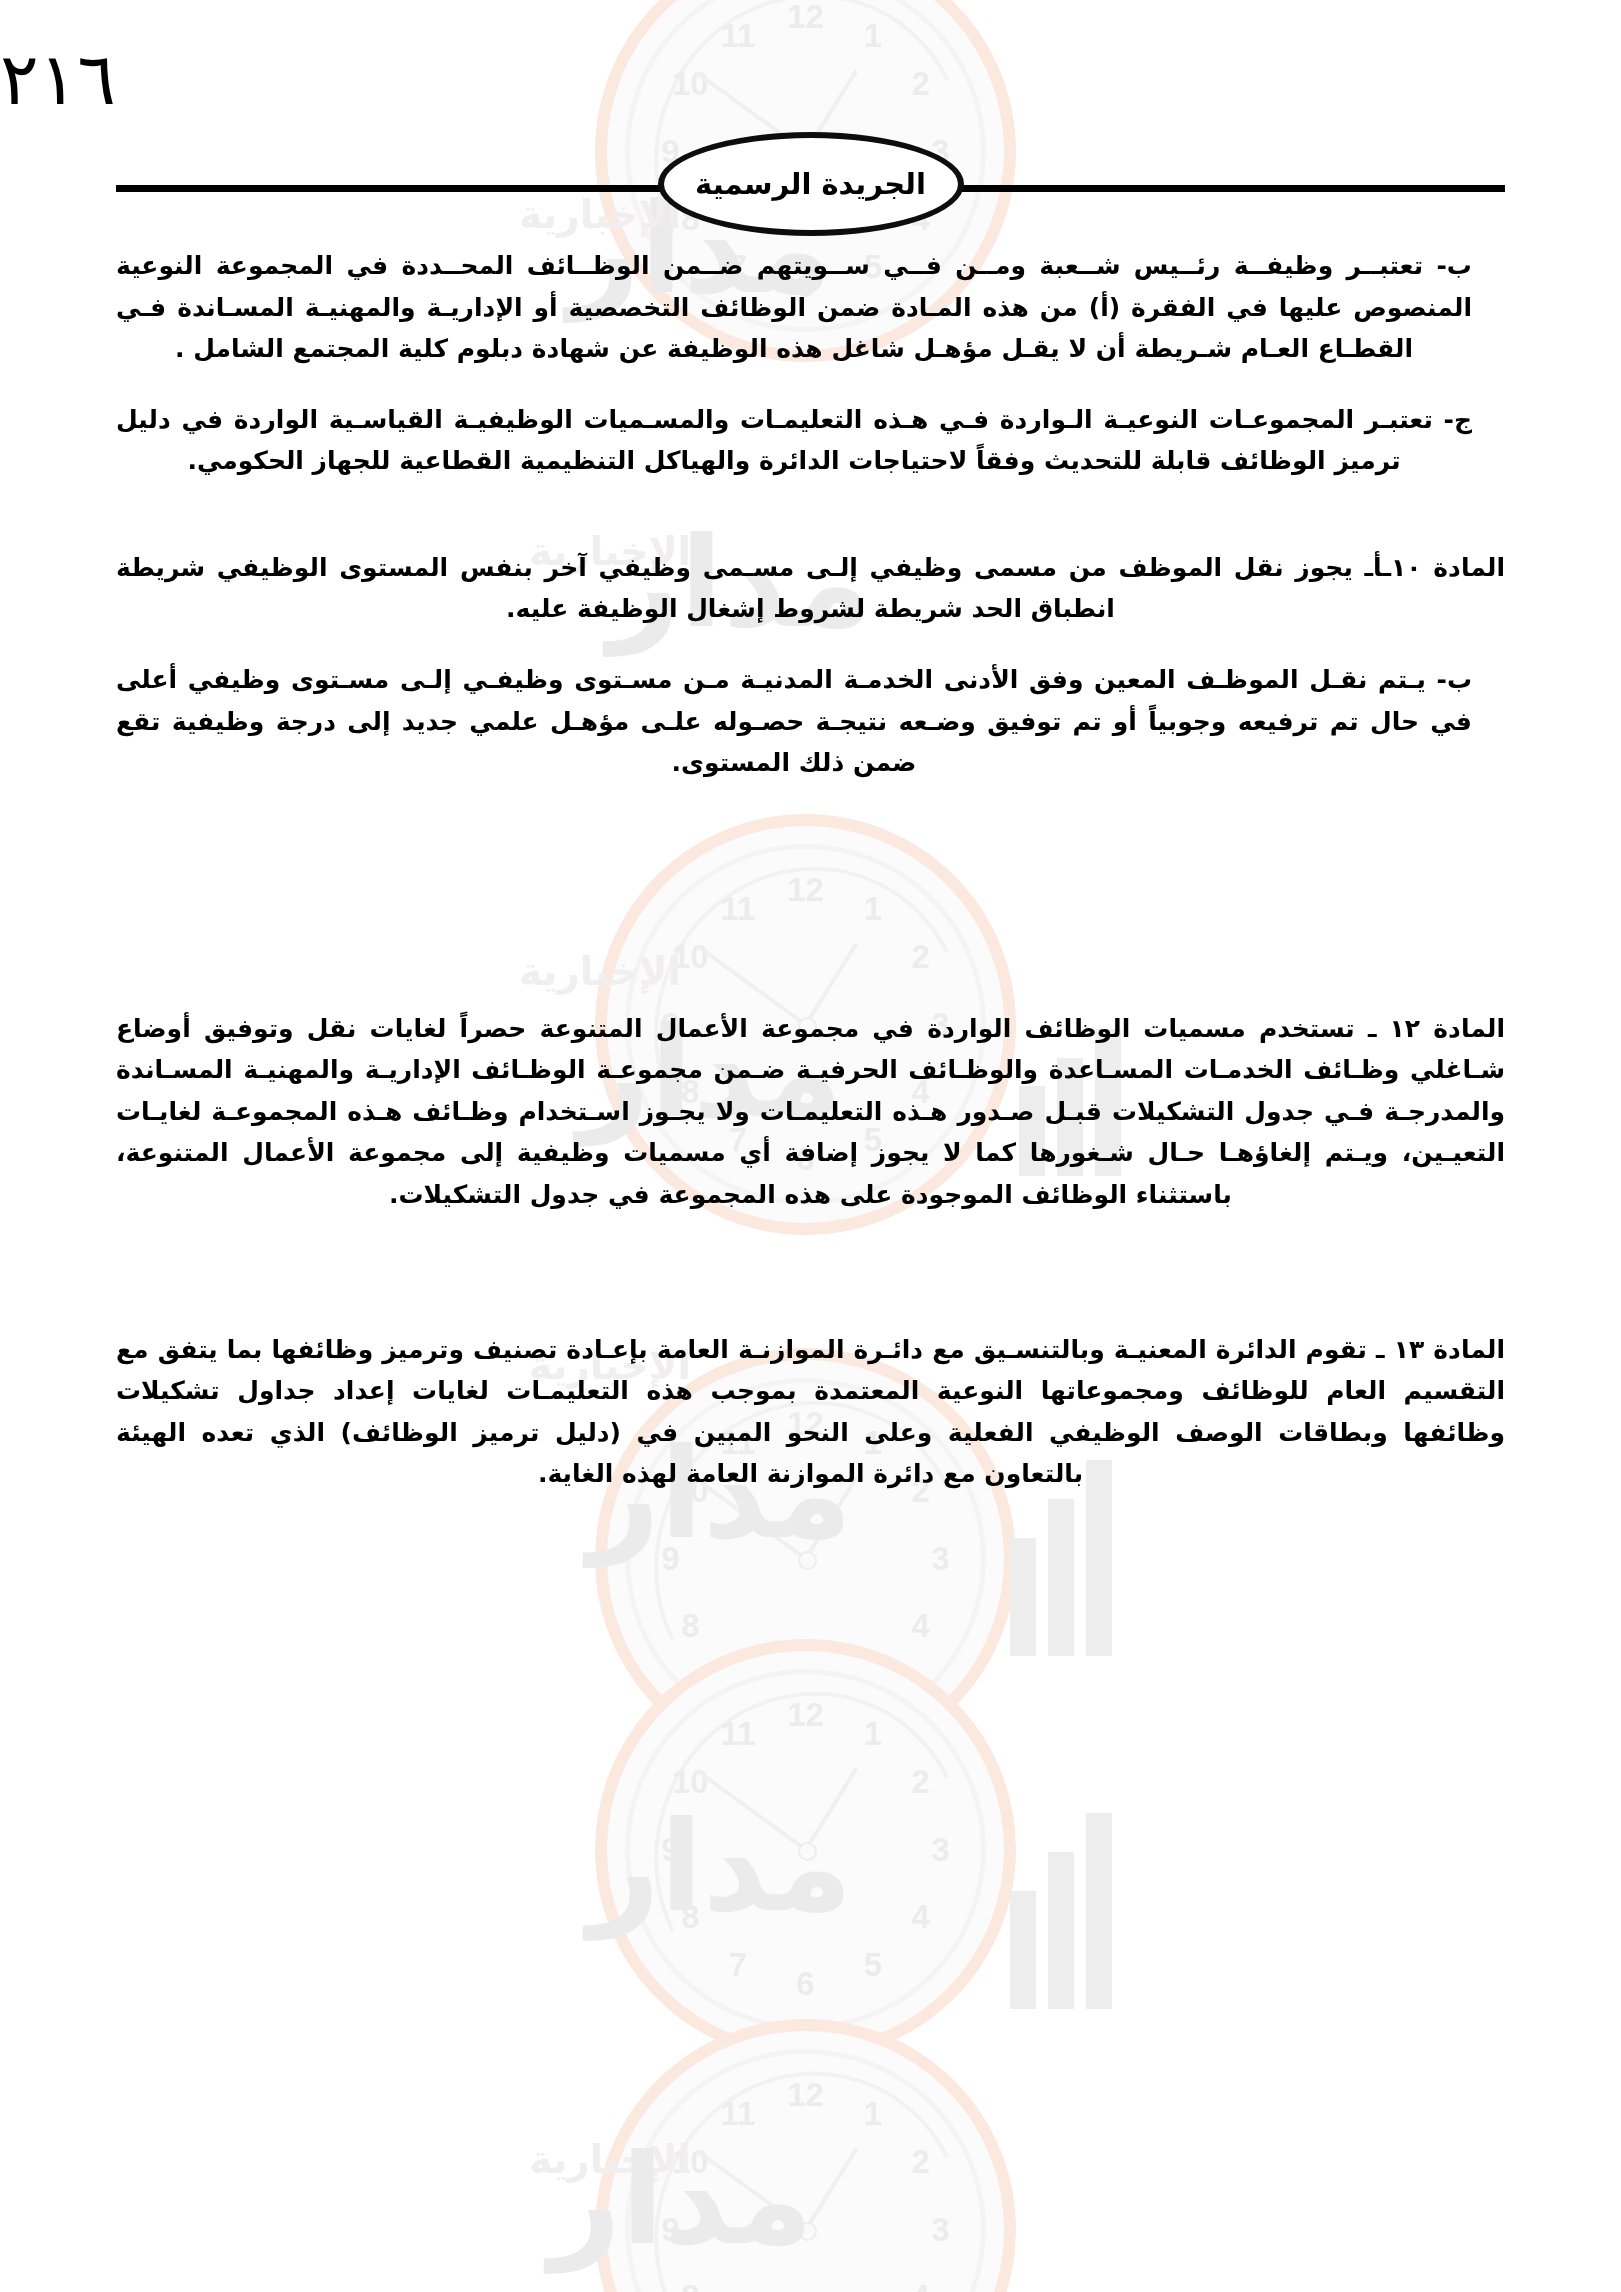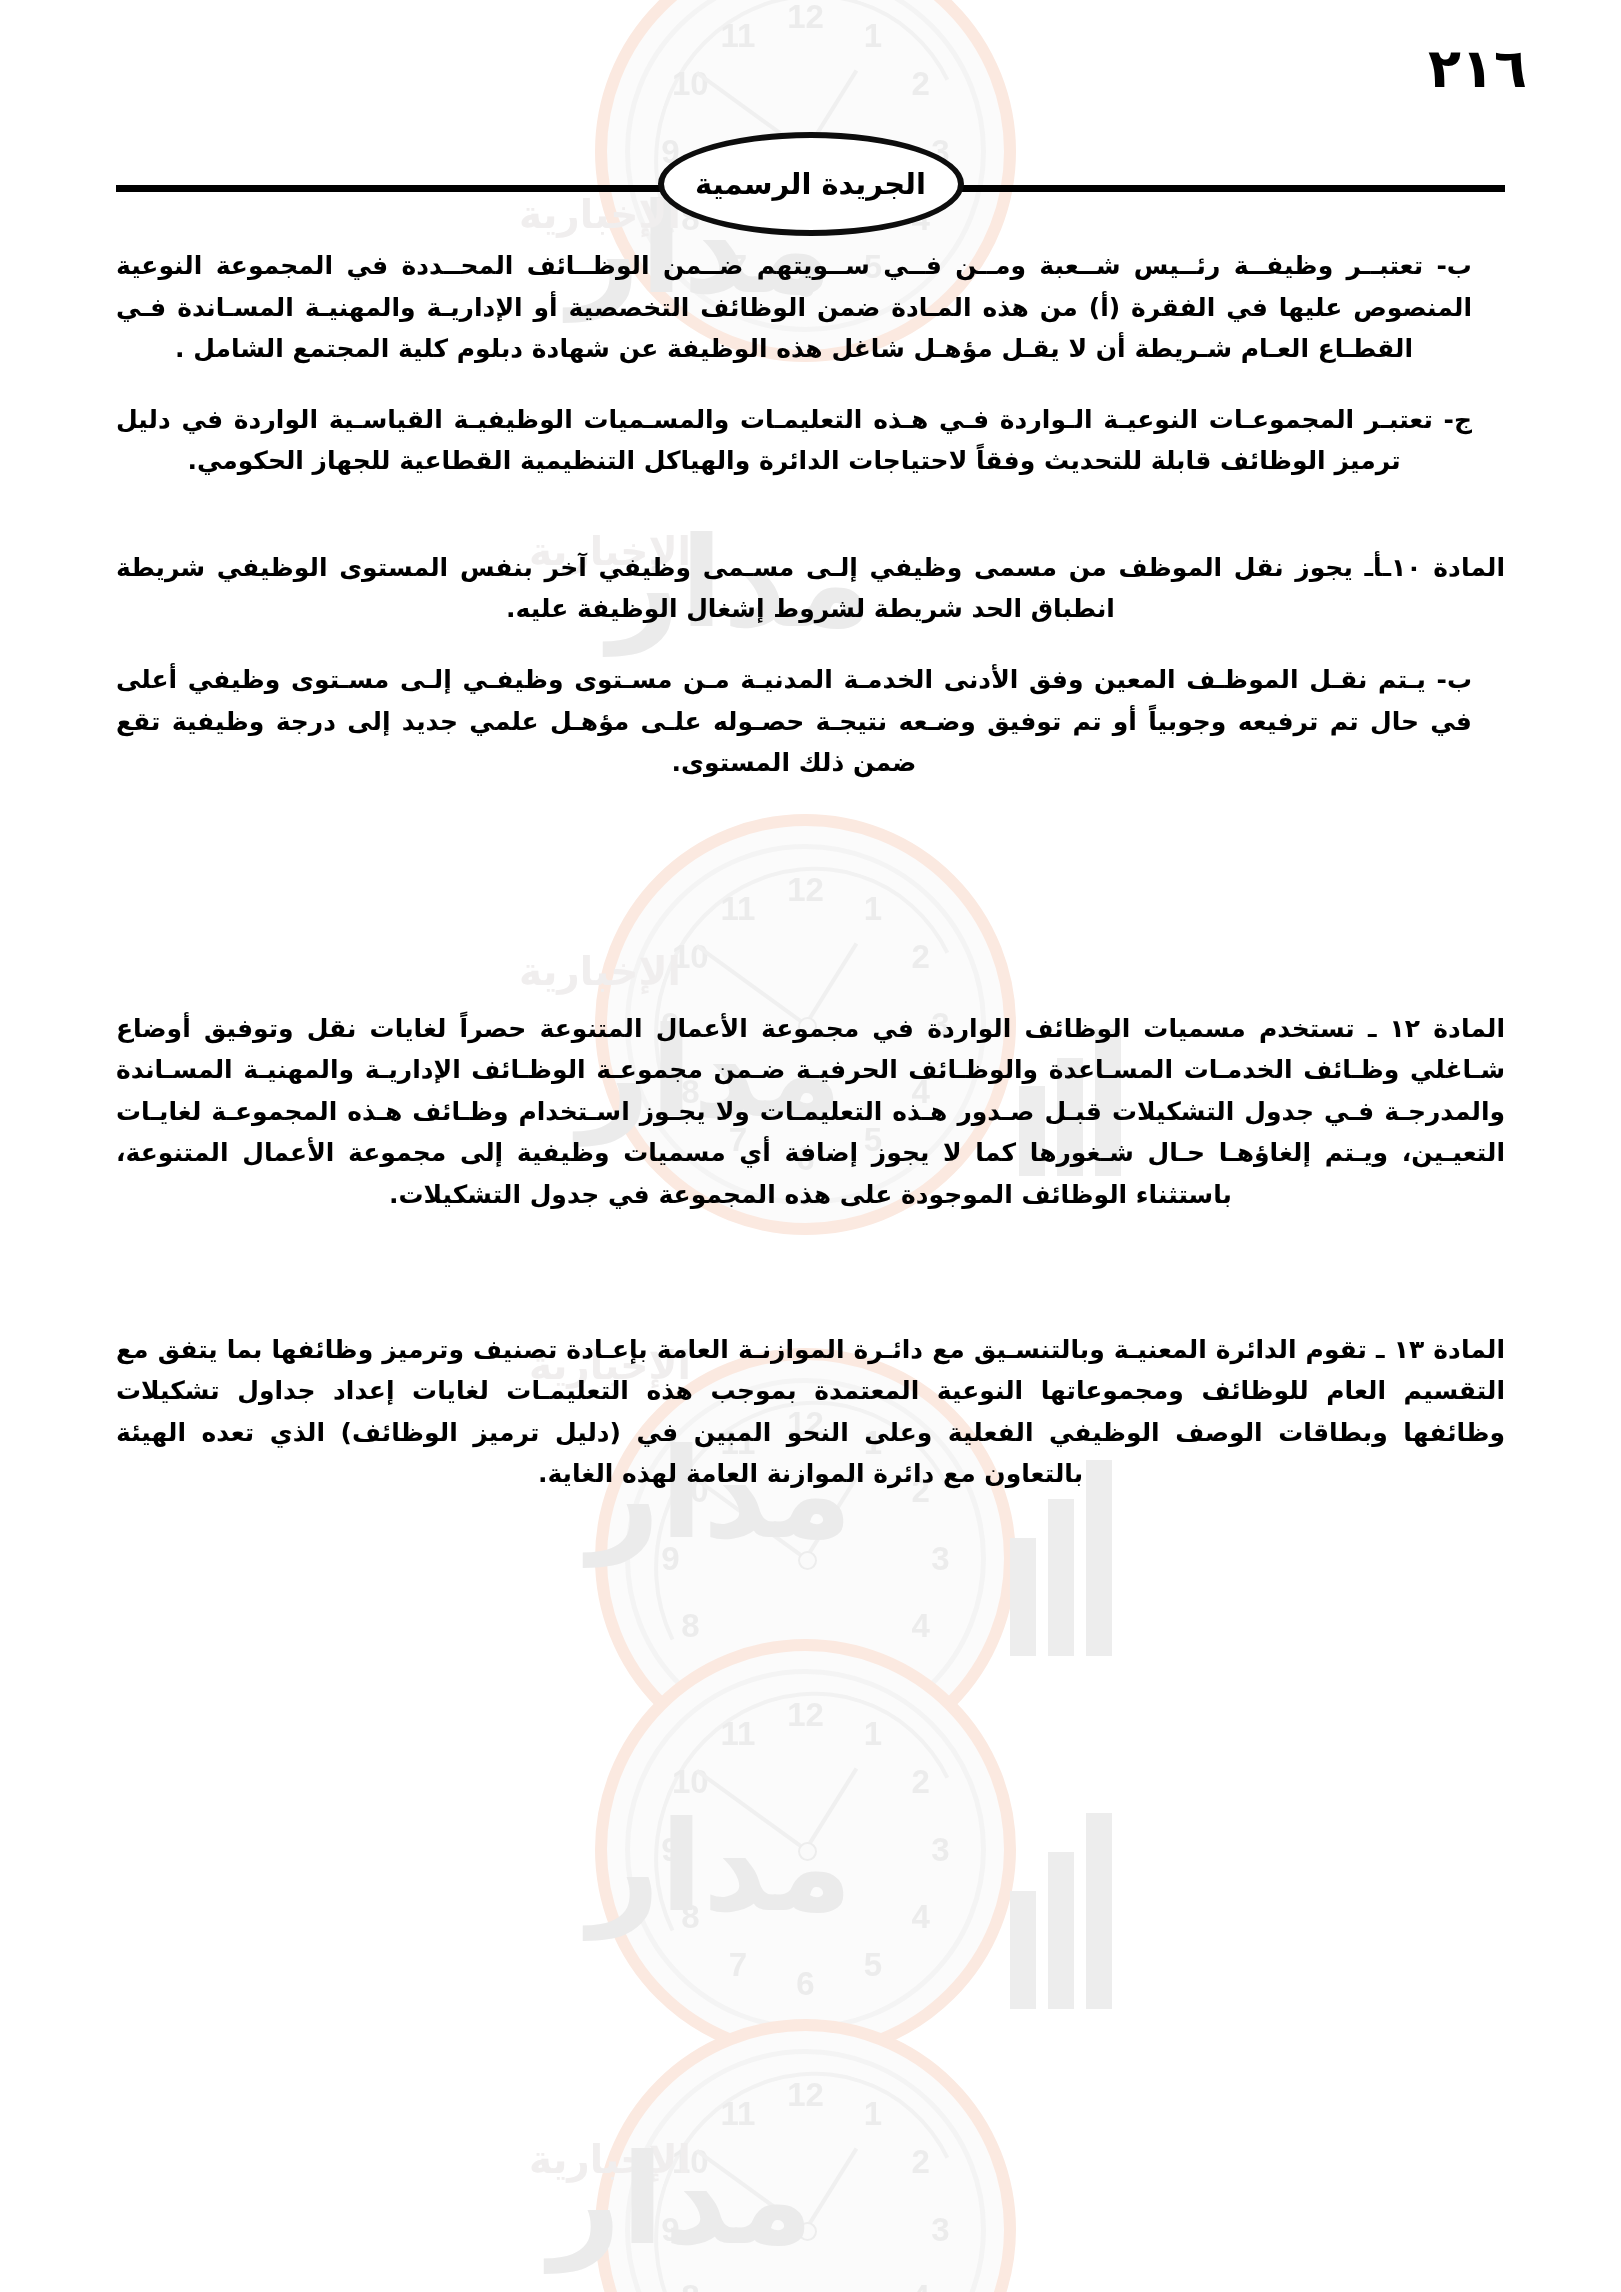--- a/index.html
+++ b/index.html
@@ -103,25 +103,25 @@
     width: 25.5px;
     background: #ededed;
   }
 
   
   .page-number {
     position: absolute;
     top: 37px;
     left: 0;
     right: 94px;
-    text-align: right;
+    text-align: left;
     direction: rtl;
     font-family: "DejaVu Sans", sans-serif;
-    font-size: 54px;
-    font-weight: bold;
+    font-size: 72px;
+    font-weight: normal;
     color: #000;
     letter-spacing: 5.9px;
     z-index: 3;
   }
   .masthead {
     position: absolute;
     top: 181px;
     left: 116px;
     right: 116px;
     height: 11.8px;

